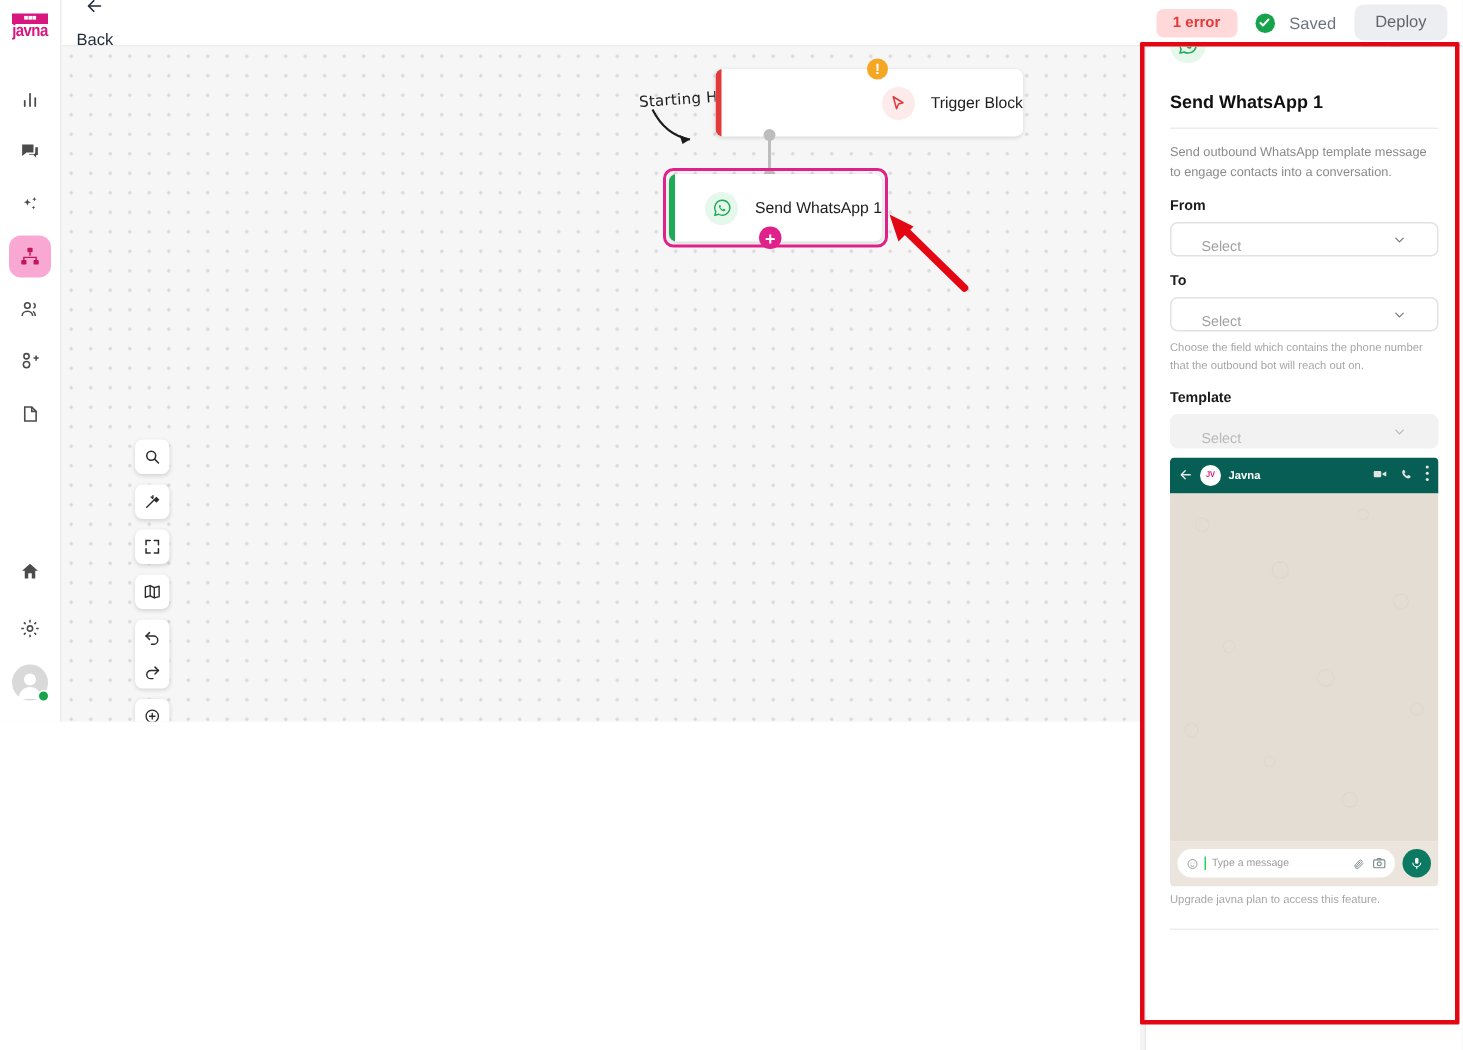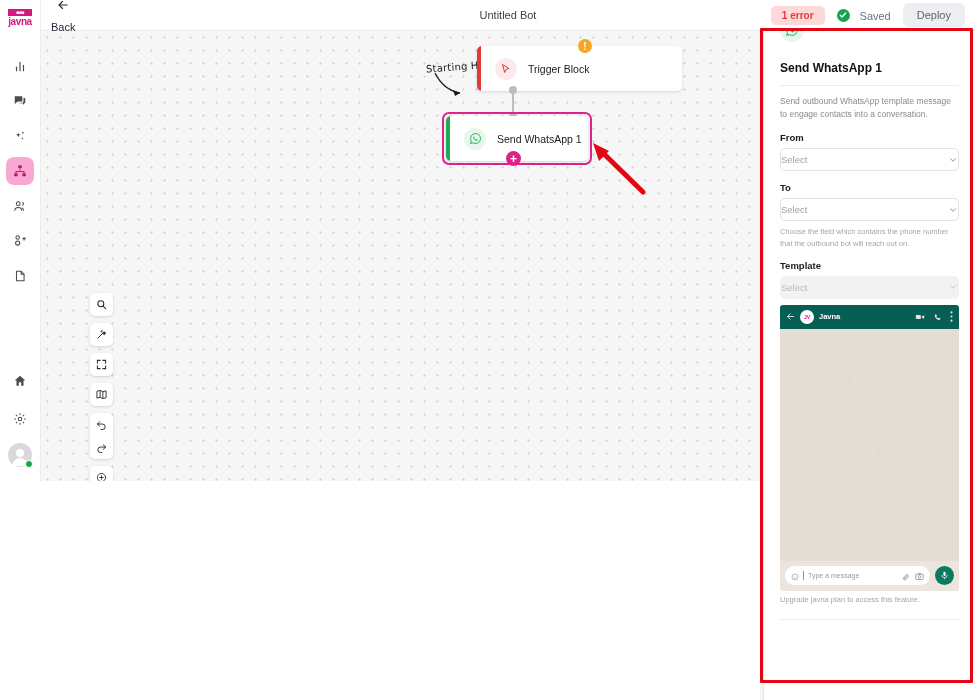--- a/index.html
+++ b/index.html
@@ -91,21 +91,21 @@
     overflow:hidden;
   }
   .canvas-pagebg {
     position:absolute; left:0; top:481px; width:760px; height:219px; background:#fff;
   }
 
   
   .node {
     position:absolute; background:#fff; border-radius:5px;
     box-shadow: 0 1px 3px rgba(0,0,0,.13);
-    display:flex; align-items:center; overflow:hidden; cursor:pointer;
+    display:flex; align-items:center; overflow:hidden; cursor:pointer;justify-content:flex-end;
   }
   .node .accent { position:absolute; left:0; top:0; bottom:0; width:4px; }
   .node .ic {
     width:22px;height:22px;border-radius:50%;
     display:flex;align-items:center;justify-content:center; margin-left:18px;
   }
   .node .nm { font-size:10.5px; color:#202020; margin-left:11px; }
 
   #node-trigger { left:436px; top:15px; width:205px; height:45px; }
   #node-trigger .accent { background:#e23a3a; }
@@ -159,21 +159,21 @@
     display:flex;align-items:center;justify-content:center;
   }
   .panel-actions { display:flex; align-items:center; gap:11px; padding-top:2px; }
   .icon-btn { cursor:pointer; color:#262626; display:flex; }
   .panel-title { font-size:12px; font-weight:700; color:#111; margin-top:19px; }
   .panel-rule { height:1px; background:#ededed; margin-top:10px; }
   .panel-desc { font-size:8.5px; line-height:1.55; color:#8a8a8a; margin-top:9px; }
   .fld-label { font-size:9.5px; font-weight:700; color:#1b1b1b; margin-top:11px; }
   .select {
     margin-top:5px; height:23px; border:1px solid #e2e2e2; border-radius:5px;
-    display:flex; align-items:center; padding:0 0; cursor:pointer; background:#fff;
+    display:flex; align-items:flex-end; padding:0 20px; cursor:pointer; background:#fff;
   }
   .select .val { font-size:9.5px; color:#a1a1a1; }
   .select .chev { margin-left:auto; color:#7a7a7a; }
   .select.disabled { background:#f2f2f2; border-color:#f2f2f2; cursor:default; }
   .select.disabled .val { color:#b9b9b9; }
   .fld-hint { font-size:7.5px; line-height:1.5; color:#a6a6a6; margin-top:5px; }
 
   .prev-label { font-size:9px; font-weight:700; color:#333; line-height:1.45; margin-top:16px; }
 
   .wa-preview { margin-top:6px; border-radius:3px; overflow:hidden; position:relative; height:286px; }
@@ -345,21 +345,20 @@
   <div class="topbar">
     <div class="back-btn">
       <span>
         <svg width="12" height="12" viewBox="0 0 24 24" fill="none" stroke="#1f2937" stroke-width="2.2" stroke-linecap="round" stroke-linejoin="round">
             <line x1="20" y1="12" x2="5" y2="12"></line>
             <polyline points="11,5 4,12 11,19"></polyline>
           </svg>
       </span>
       <span class="lbl">Back</span>
     </div>
-    <div class="topbar-title">Untitled Bot</div>
     <div class="topbar-right">
       <div class="err-badge">1 error</div>
       <div class="saved">
         <span class="check-ic">
           <svg width="8" height="8" viewBox="0 0 24 24" fill="none" stroke="#fff" stroke-width="4" stroke-linecap="round" stroke-linejoin="round">
               <polyline points="4,13 9,18 20,6"></polyline>
             </svg>
         </span>
         <span>Saved</span>
       </div>

